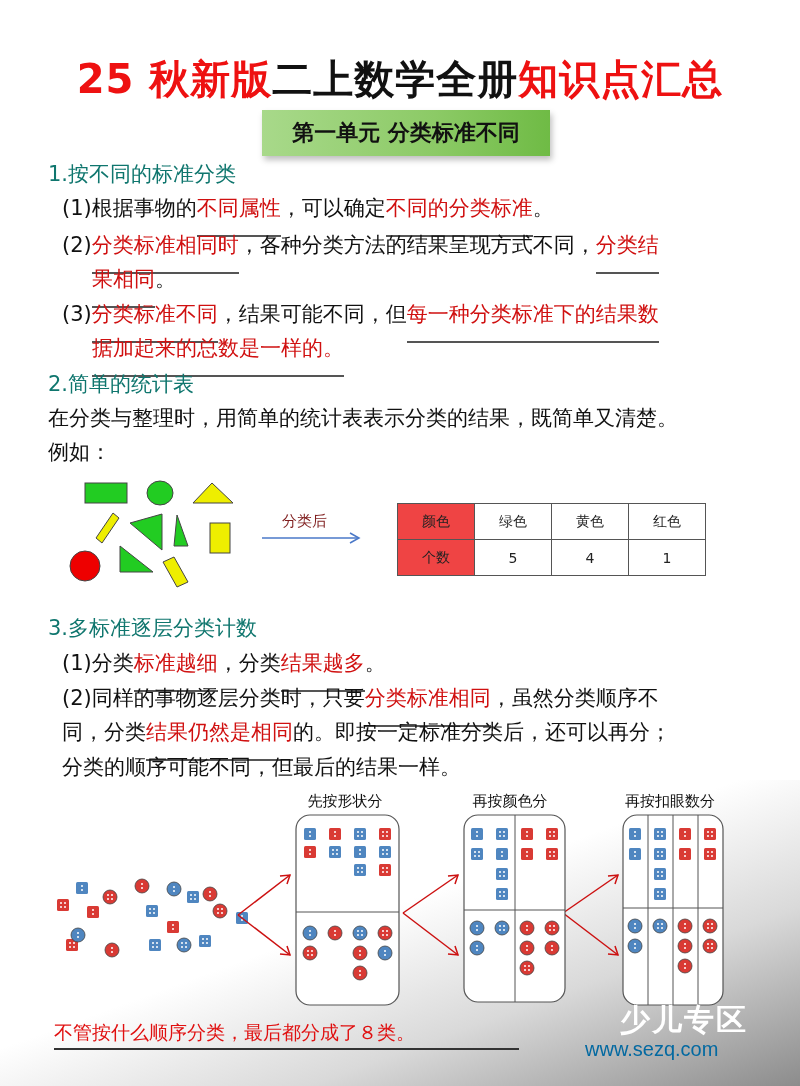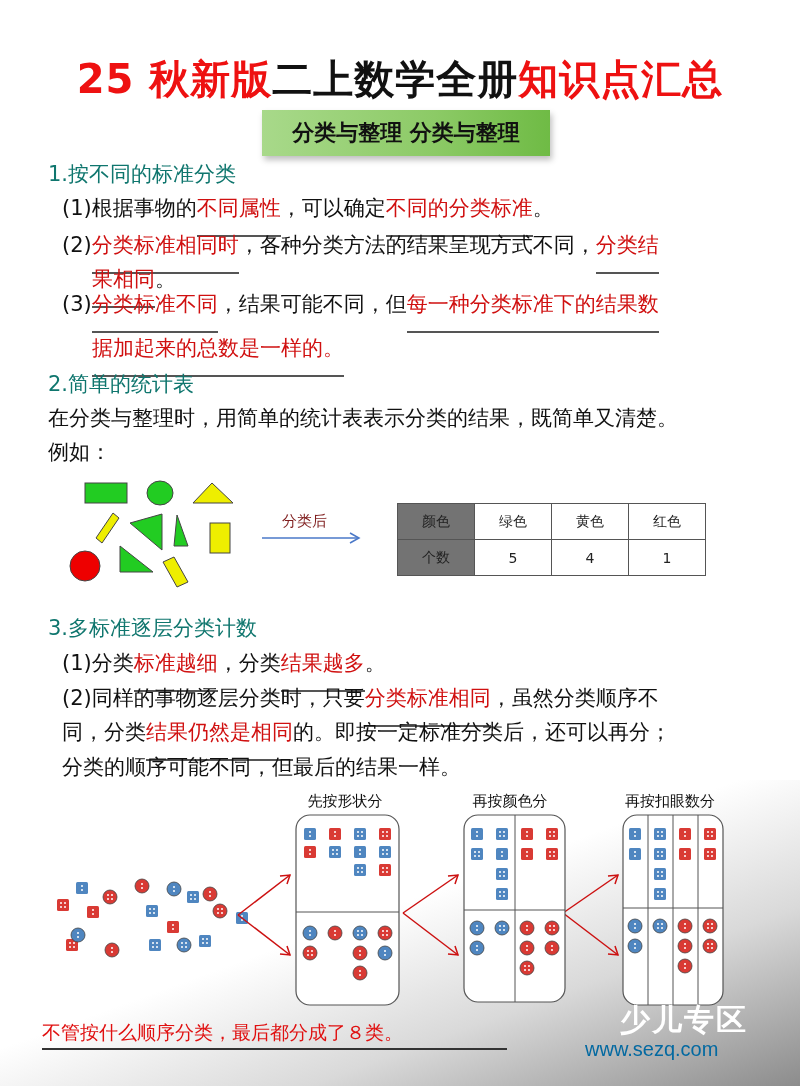--- a/index.html
+++ b/index.html
@@ -43,60 +43,60 @@
   .shapes { position: absolute; left: 60px; top: 478px; width: 180px; height: 110px; z-index: 2; }
   .arrow-label { position: absolute; left: 282px; top: 512px; font-size: 15px; color: #7f1d1d; z-index: 2; }
   .arrow-line { position: absolute; left: 262px; top: 530px; width: 100px; height: 20px; z-index: 2; }
   table.stat {
     position: absolute; left: 397px; top: 503px; border-collapse: collapse; z-index: 2;
     font-size: 14px;
   }
   table.stat td {
     border: 1.5px solid #555; width: 74px; height: 33px; text-align: center; color: #222;
   }
-  table.stat td.hdr { background: #737373; }
+  table.stat td.hdr { background: #ef4444; }
   .diagram { position: absolute; left: 50px; top: 790px; width: 700px; height: 230px; z-index: 2; }
   .final {
-    position: absolute; left: 42px; top: 1020px; font-size: 19px; color: #e01010; z-index: 2;
+    position: absolute; left: 54px; top: 1020px; font-size: 19px; color: #e01010; z-index: 2;
     border-bottom: 2px solid #333; padding-bottom: 2px; width: 465px;
   }
   .wm-cn {
     position: absolute; left: 620px; top: 1000px; font-size: 30px; font-weight: bold; color: #fff;
     z-index: 3; letter-spacing: 2px;
   }
   .wm-url {
     position: absolute; left: 585px; top: 1038px; font-size: 20px; color: #0369a1; z-index: 3;
     font-family: "Liberation Sans", sans-serif;
   }
 </style>
 </head>
 <body>
 
 <div class="bg-gradient"></div>
 
 <div class="title">
   <span class="red">25 秋新版</span><span class="black">二上数学全册</span><span class="red">知识点汇总</span>
 </div>
 
-<div class="banner">分类与整理  分类与整理</div>
+<div class="banner">第一单元  分类标准不同</div>
 
 <div class="h" style="top:160px;">1.按不同的标准分类</div>
 
 <div class="line" style="left:62px; top:194px;">
   <span>(1)根据事物的</span><span class="u">不同属性</span><span>，可以确定</span><span class="u">不同的分类标准</span><span>。</span>
 </div>
 
 <div class="line" style="left:62px; top:231px;">
   <span>(2)</span><span class="u">分类标准相同时</span><span>，各种分类方法的结果呈现方式不同，</span><span class="u">分类结</span>
 </div>
 <div class="line" style="left:92px; top:265px;">
   <span class="u">果相同</span><span>。</span>
 </div>
 
-<div class="line" style="left:62px; top:290px;">
+<div class="line" style="left:62px; top:300px;">
   <span>(3)</span><span class="u">分类标准不同</span><span>，结果可能不同，但</span><span class="u">每一种分类标准下的结果数</span>
 </div>
 <div class="line" style="left:92px; top:334px;">
   <span class="u">据加起来的总数是一样的。</span>
 </div>
 
 <div class="h" style="top:370px;">2.简单的统计表</div>
 <div class="line" style="left:48px; top:404px;">在分类与整理时，用简单的统计表表示分类的结果，既简单又清楚。</div>
 <div class="line" style="left:48px; top:438px;">例如：</div>
 

